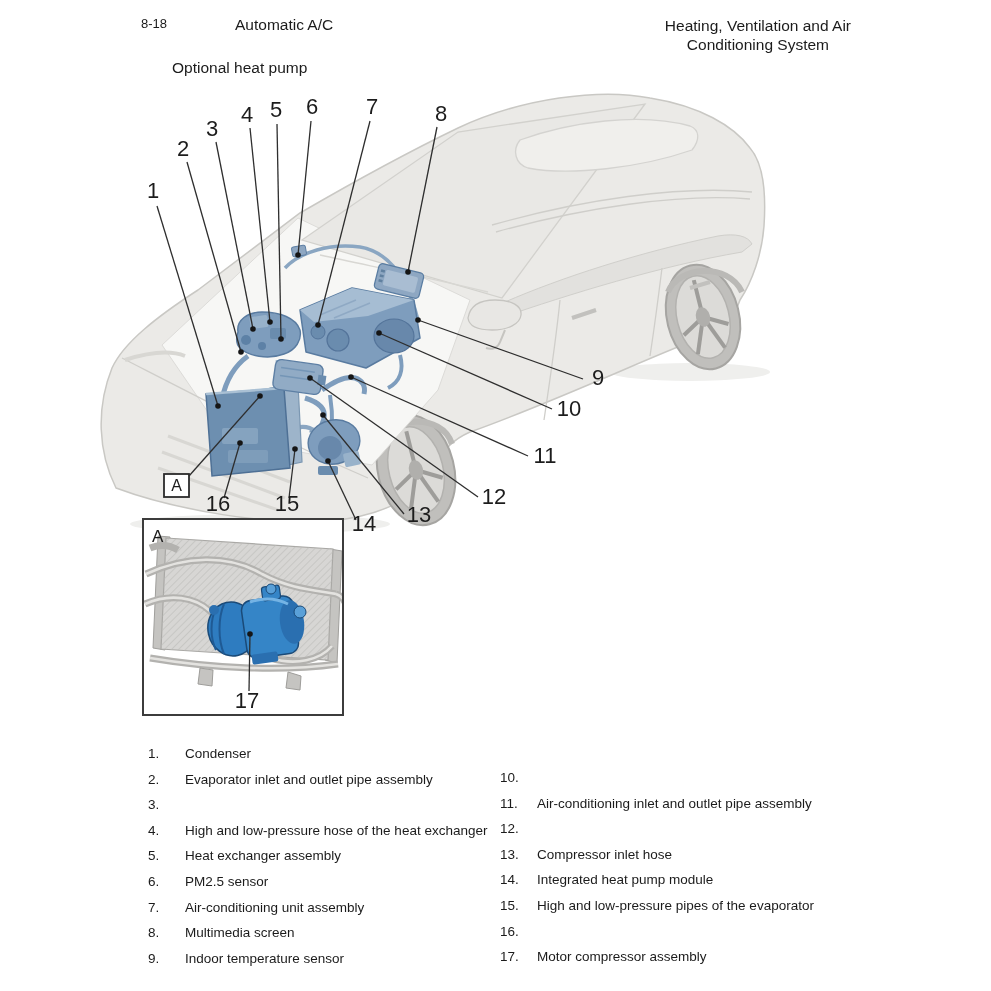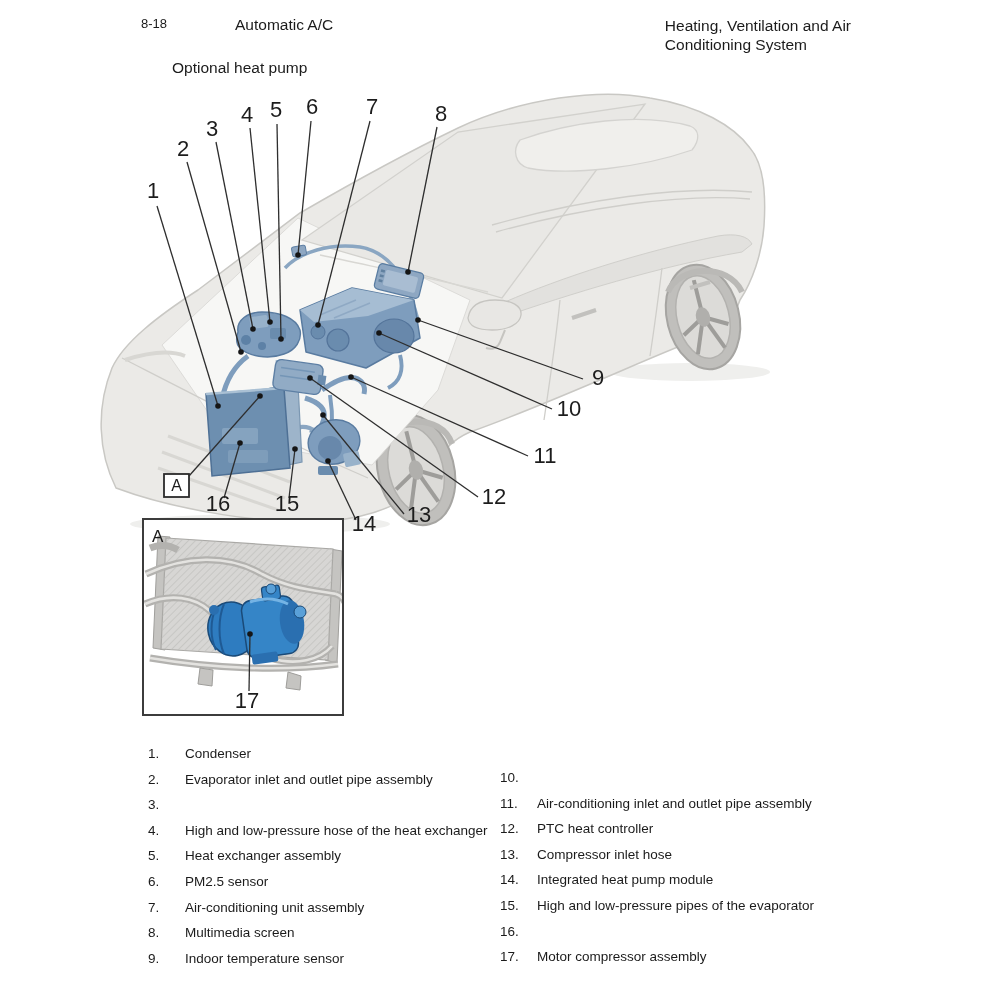--- a/index.html
+++ b/index.html
@@ -2,21 +2,21 @@
 <html><head>
 <meta charset="utf-8">
 <style>
   html,body{margin:0;padding:0;background:#ffffff;}
   .page{
     position:relative;width:991px;height:991px;background:#ffffff;overflow:hidden;
     font-family:"Liberation Sans", sans-serif;color:#1b1b1b;
   }
   .hdr-left-num{position:absolute;left:141px;top:16px;font-size:13px;}
   .hdr-left-sec{position:absolute;left:223px;top:16px;font-size:15.5px;margin-left:12px;}
-  .hdr-right{position:absolute;right:140px;top:16px;font-size:15.5px;text-align:left;line-height:19px;}
+  .hdr-right{position:absolute;right:140px;top:16px;font-size:15.5px;text-align:center;line-height:19px;}
   .subtitle{position:absolute;left:141px;top:59px;font-size:15.5px;margin-left:31px;}
   #diagram{position:absolute;left:0;top:85px;width:991px;height:660px;}
   .legend{position:absolute;left:0;top:746px;width:991px;}
   .leg-col{position:absolute;top:0;}
   #legend-left{left:148px;width:350px;}
   #legend-right{left:500px;width:440px;margin-top:24px;}
   .leg-row{display:flex;align-items:flex-start;height:25.6px;font-size:13.5px;color:#1b1b1b;}
   .leg-num{width:37px;flex:none;}
   .leg-label{flex:1;}
   
@@ -347,21 +347,20 @@
     <div id="legend-right" class="leg-col">
         <div class="leg-row">
           <span class="leg-num">10.</span>
         </div>
         <div class="leg-row">
           <span class="leg-num">11.</span>
           <span class="leg-label">Air-conditioning inlet and outlet pipe assembly</span>
         </div>
         <div class="leg-row">
           <span class="leg-num">12.</span>
-          <span class="leg-label">PTC heat controller</span>
         </div>
         <div class="leg-row">
           <span class="leg-num">13.</span>
           <span class="leg-label">Compressor inlet hose</span>
         </div>
         <div class="leg-row">
           <span class="leg-num">14.</span>
           <span class="leg-label">Integrated heat pump module</span>
         </div>
         <div class="leg-row">

